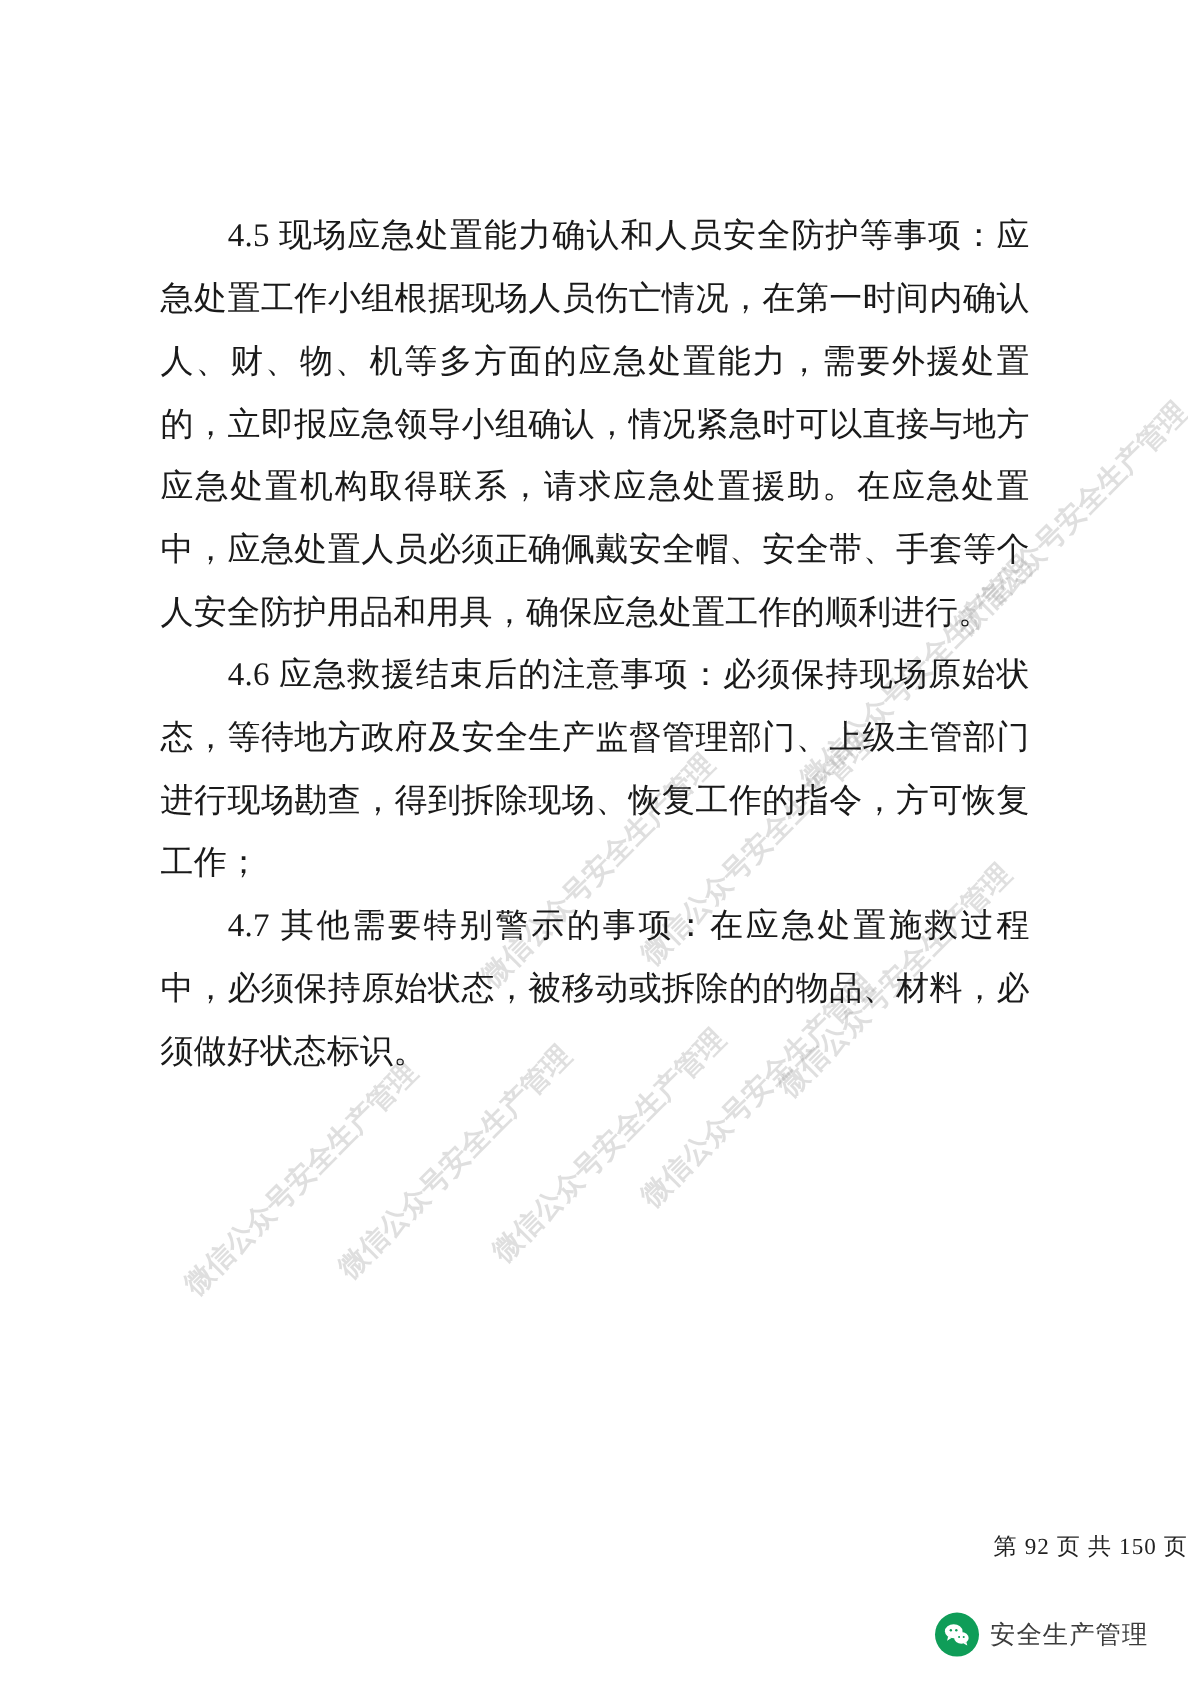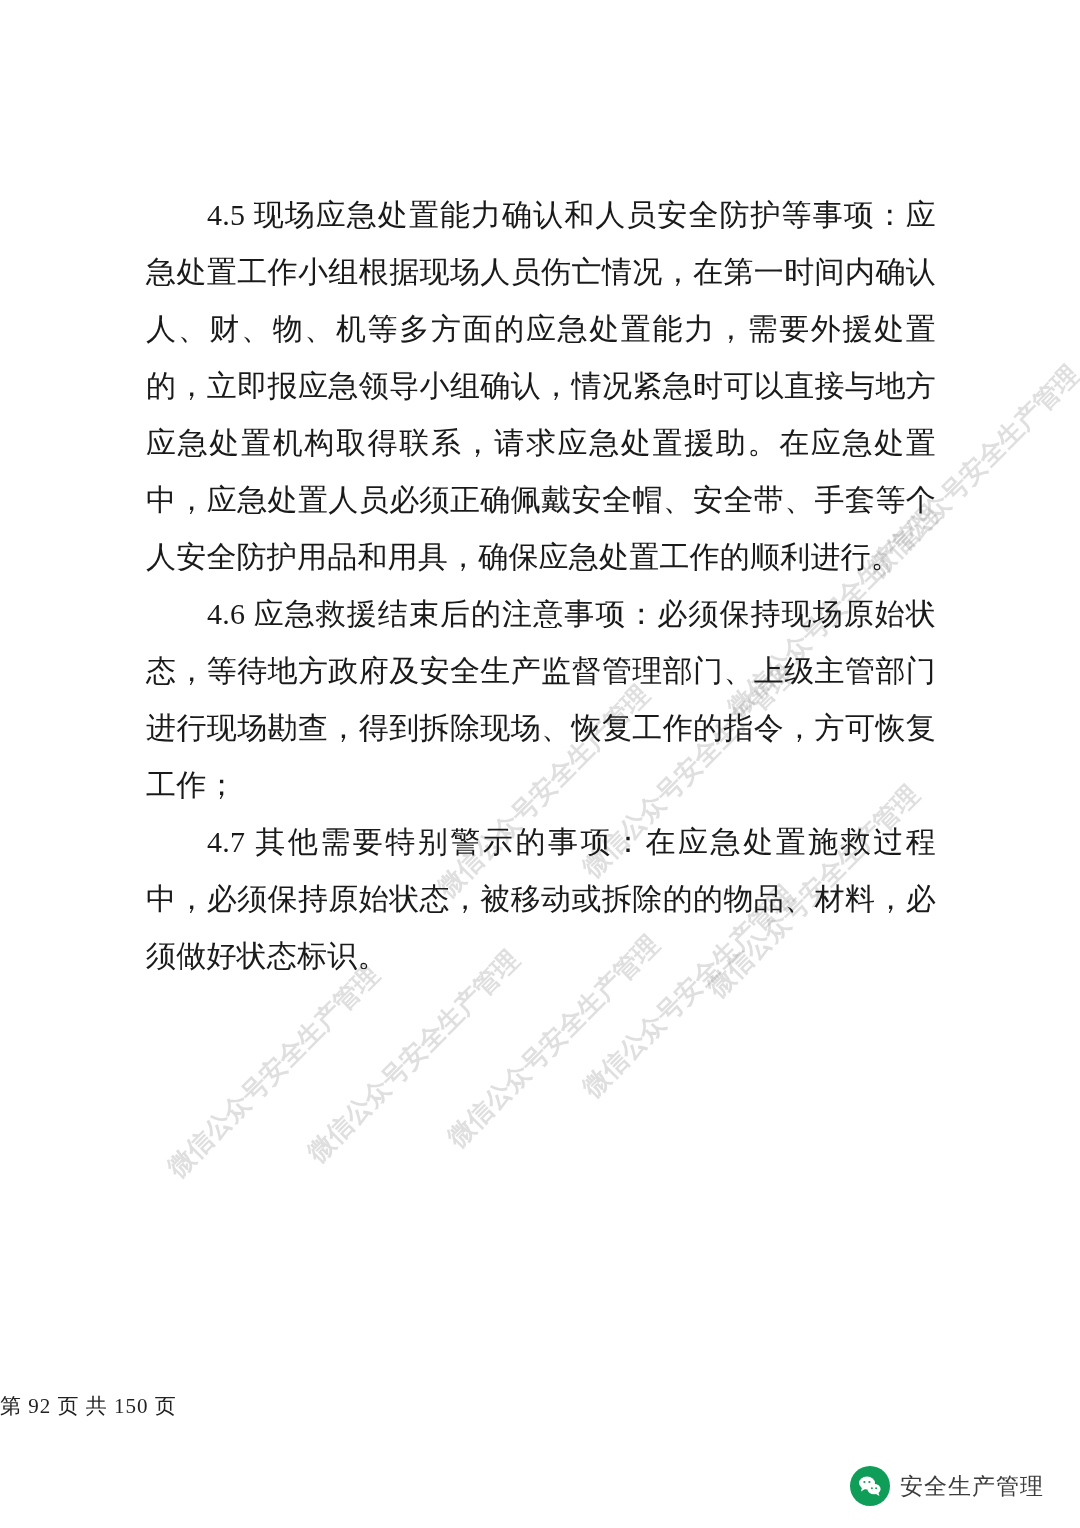--- a/index.html
+++ b/index.html
@@ -60,21 +60,21 @@
   .para + .para {
     margin-top: 0px;
   }
 
   
   .footer {
     position: absolute;
     left: 0;
     right: 0;
     top: 1392px;
-    text-align: left;
+    text-align: right;
     font-size: 21px;
     letter-spacing: 1px;
     color: #222;
     z-index: 10;
   }
 
   
   .brand {
     position: absolute;
     right: 36px;

